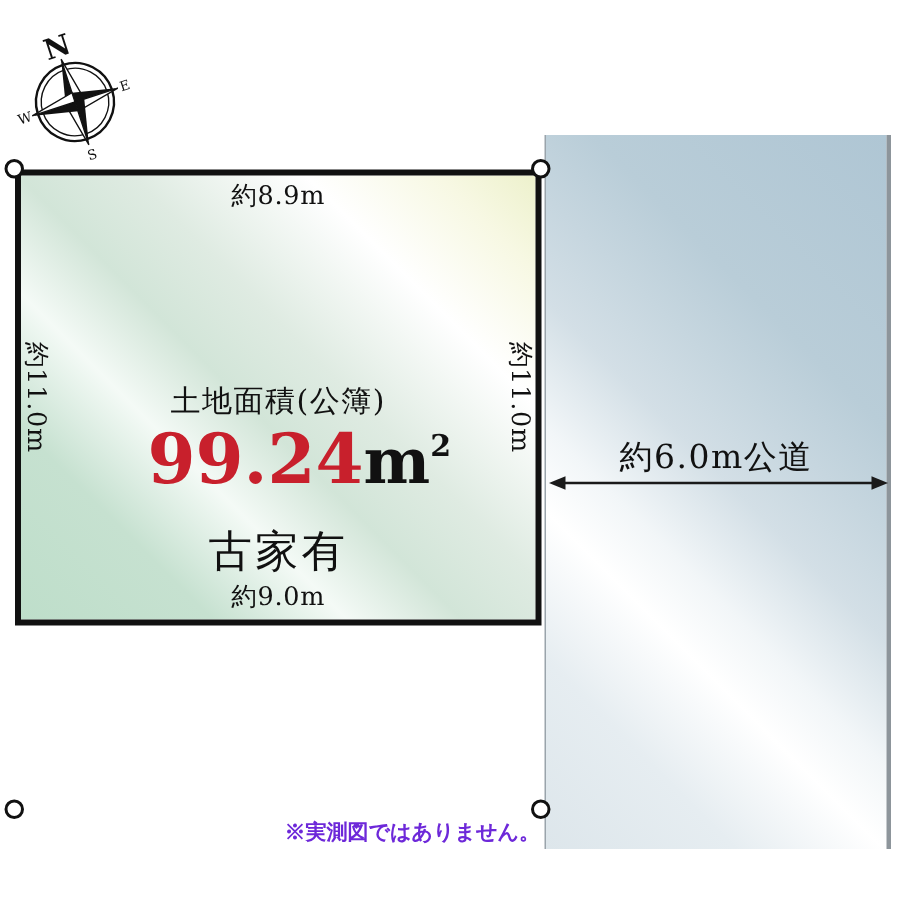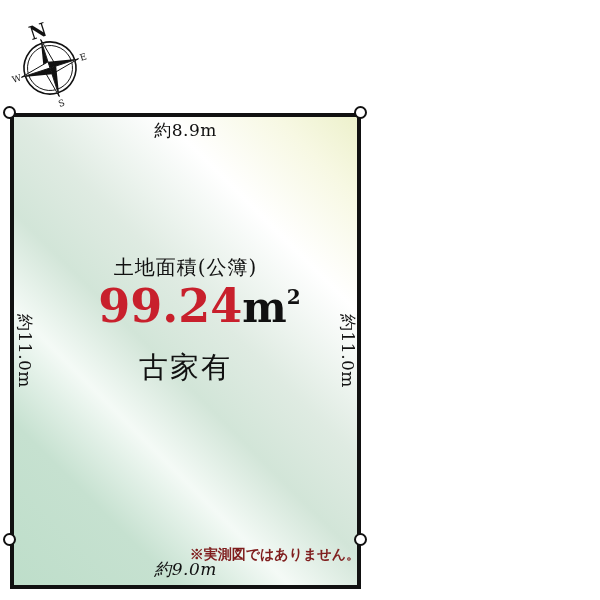--- a/index.html
+++ b/index.html
@@ -4,29 +4,29 @@
 <style>
   html,body{margin:0;padding:0;background:#ffffff;}
   .canvas{
     position:relative;width:600px;height:600px;background:#ffffff;overflow:hidden;
     font-family:"DejaVu Serif","Liberation Serif",serif;color:#111111;
   }
   
   .compass{position:absolute;left:6px;top:22px;width:88px;height:92px;}
   
   .plot{
-    position:absolute;left:10px;top:113px;width:351px;height:476px;box-sizing:border-box;
+    position:absolute;left:10px;top:113px;width:351px;height:304px;box-sizing:border-box;
     border:4px solid #111111;
     background:linear-gradient(225deg,
       #edf1cc 0%,#f7f8e3 10%,#ffffff 24%,#dfebe2 42%,
       #d2e5d8 54%,#f4faf6 66%,#c6e1d0 80%,#bedeca 100%);
   }
   .dim{position:absolute;font-size:17px;letter-spacing:0.5px;color:#111111;white-space:nowrap;}
   .dim-top{top:2px;left:0;width:100%;text-align:center;}
-  .dim-bottom{bottom:4px;left:0;width:100%;text-align:center;font-style:italic;}
+  .dim-bottom{bottom:4px;left:0;width:100%;text-align:center;}
   .dim-left{left:-27px;top:50%;width:74px;text-align:center;transform:translateY(-50%) rotate(90deg);}
   .dim-right{right:-27px;top:50%;width:74px;text-align:center;transform:translateY(-50%) rotate(90deg);}
   .center-text{position:absolute;left:0;top:138px;width:100%;text-align:center;line-height:1.25;}
   .ct-title{font-size:20px;letter-spacing:1px;}
   .ct-area{font-size:46px;font-weight:bold;margin-top:2px;line-height:1.05;}
   .ct-area .num{color:#c8202c;margin-left:28px;}
   .ct-area .unit{color:#111111;font-size:42px;font-weight:bold;}
   .ct-area .sup{color:#111111;font-size:20px;font-weight:bold;vertical-align:18px;}
   .ct-tsubo{font-size:29px;margin-top:2px;}
   .ct-note{font-size:29px;margin-top:19px;letter-spacing:2px;}
@@ -43,21 +43,21 @@
     border-right:3px solid #8d959b;border-left:1px solid #9aa4ab;
     background:linear-gradient(225deg,
       #afc6d4 0%,#b9cdd8 28%,#d3dfe6 48%,#f2f6f8 60%,
       #ffffff 68%,#e6edf1 82%,#dde6eb 100%);
   }
   .road-label{position:absolute;top:200px;left:0;width:100%;text-align:center;
       font-size:22px;letter-spacing:1px;color:#111111;}
   .road-arrow{position:absolute;top:224px;left:2px;}
   
   .footnote{position:absolute;top:546px;left:100px;width:260px;text-align:right;
-      font-size:14px;font-weight:bold;color:#7f1d1d;}
+      font-size:14px;font-weight:bold;color:#6d28d9;}
 </style>
 </head>
 <body>
 
 <div class="canvas">
 
   <svg class="compass" viewBox="-44 -46 88 92" xmlns="http://www.w3.org/2000/svg">
     <g transform="rotate(-18)">
       <circle cx="0" cy="0" r="26" fill="none" stroke="#111111" stroke-width="1.6"></circle>
       <circle cx="0" cy="0" r="22.5" fill="none" stroke="#111111" stroke-width="0.9"></circle>
@@ -80,20 +80,28 @@
           <path d="M0,-30 L6.5,0 L0,0 Z" fill="#ffffff" stroke="#111111" stroke-width="0.9"></path>
         </g>
       </g>
       <text x="0" y="-32" text-anchor="middle" font-size="19" font-weight="bold" font-family="DejaVu Serif, Liberation Serif, serif" fill="#111111">N</text>
       <text x="35" y="3" text-anchor="middle" font-size="9" font-family="DejaVu Serif, Liberation Serif, serif" fill="#111111">E</text>
       <text x="0" y="40" text-anchor="middle" font-size="9" font-family="DejaVu Serif, Liberation Serif, serif" fill="#111111">S</text>
       <text x="-35" y="3" text-anchor="middle" font-size="9" font-family="DejaVu Serif, Liberation Serif, serif" fill="#111111">W</text>
     </g>
   </svg>
 
+  <div class="road">
+    <div class="road-label">約6.0m公道</div>
+    <svg class="road-arrow" width="226" height="16" viewBox="0 0 226 16" xmlns="http://www.w3.org/2000/svg">
+      <line x1="8" y1="8" x2="218" y2="8" stroke="#1a1a1a" stroke-width="1.6"></line>
+      <polygon points="0,8 11,3.5 11,12.5" fill="#1a1a1a"></polygon>
+      <polygon points="226,8 215,3.5 215,12.5" fill="#1a1a1a"></polygon>
+    </svg>
+  </div>
 
   <div class="plot">
     <div class="dim dim-top">約8.9m</div>
     <div class="dim dim-left">約11.0m</div>
     <div class="dim dim-right">約11.0m</div>
     <div class="dim dim-bottom">約9.0m</div>
 
     <div class="center-text">
       <div class="ct-title">土地面積(公簿)</div>
       <div class="ct-area"><span class="num">99.24</span><span class="unit">m</span><span class="sup">2</span></div>

